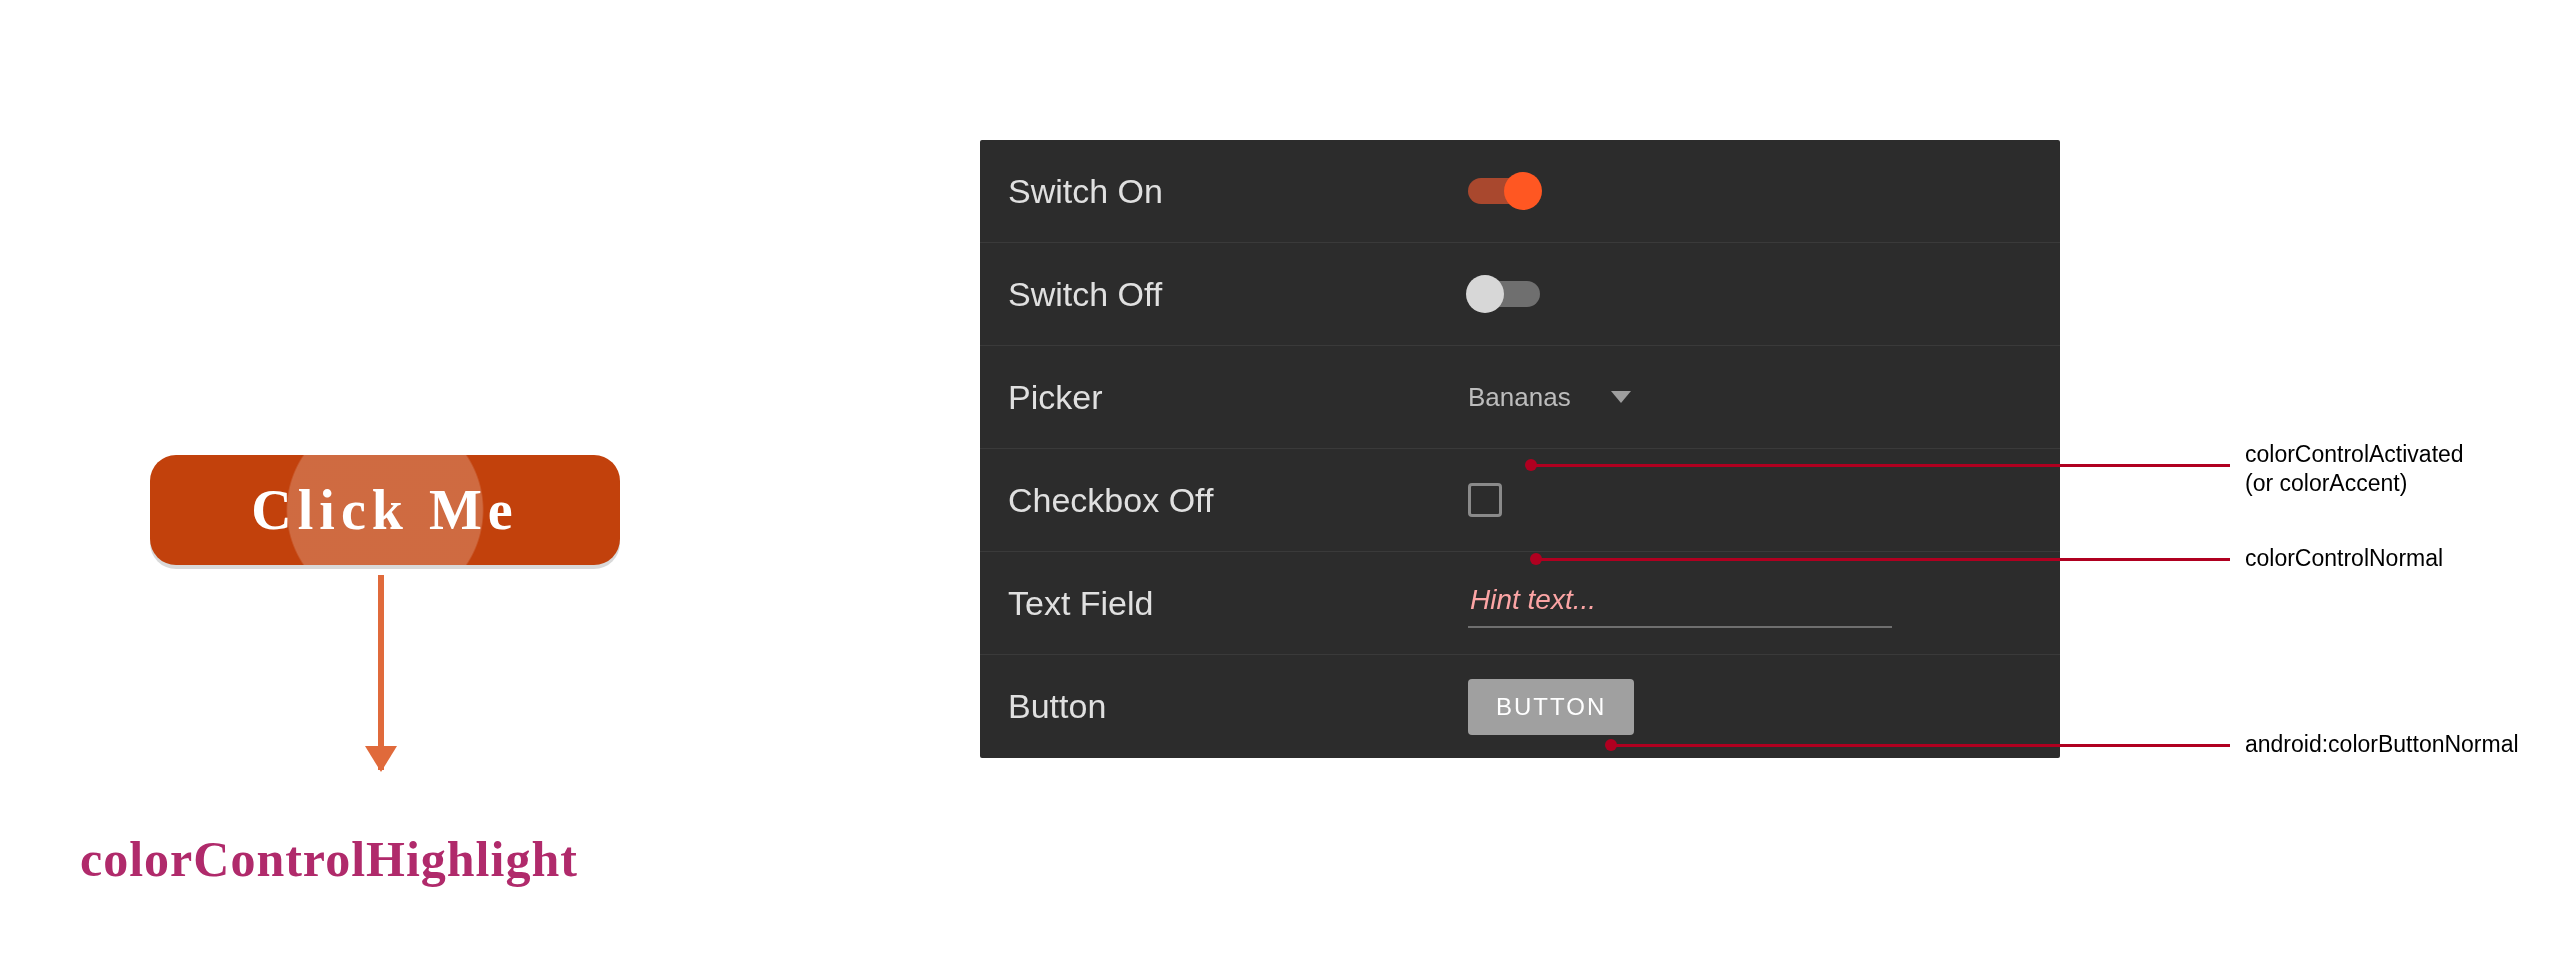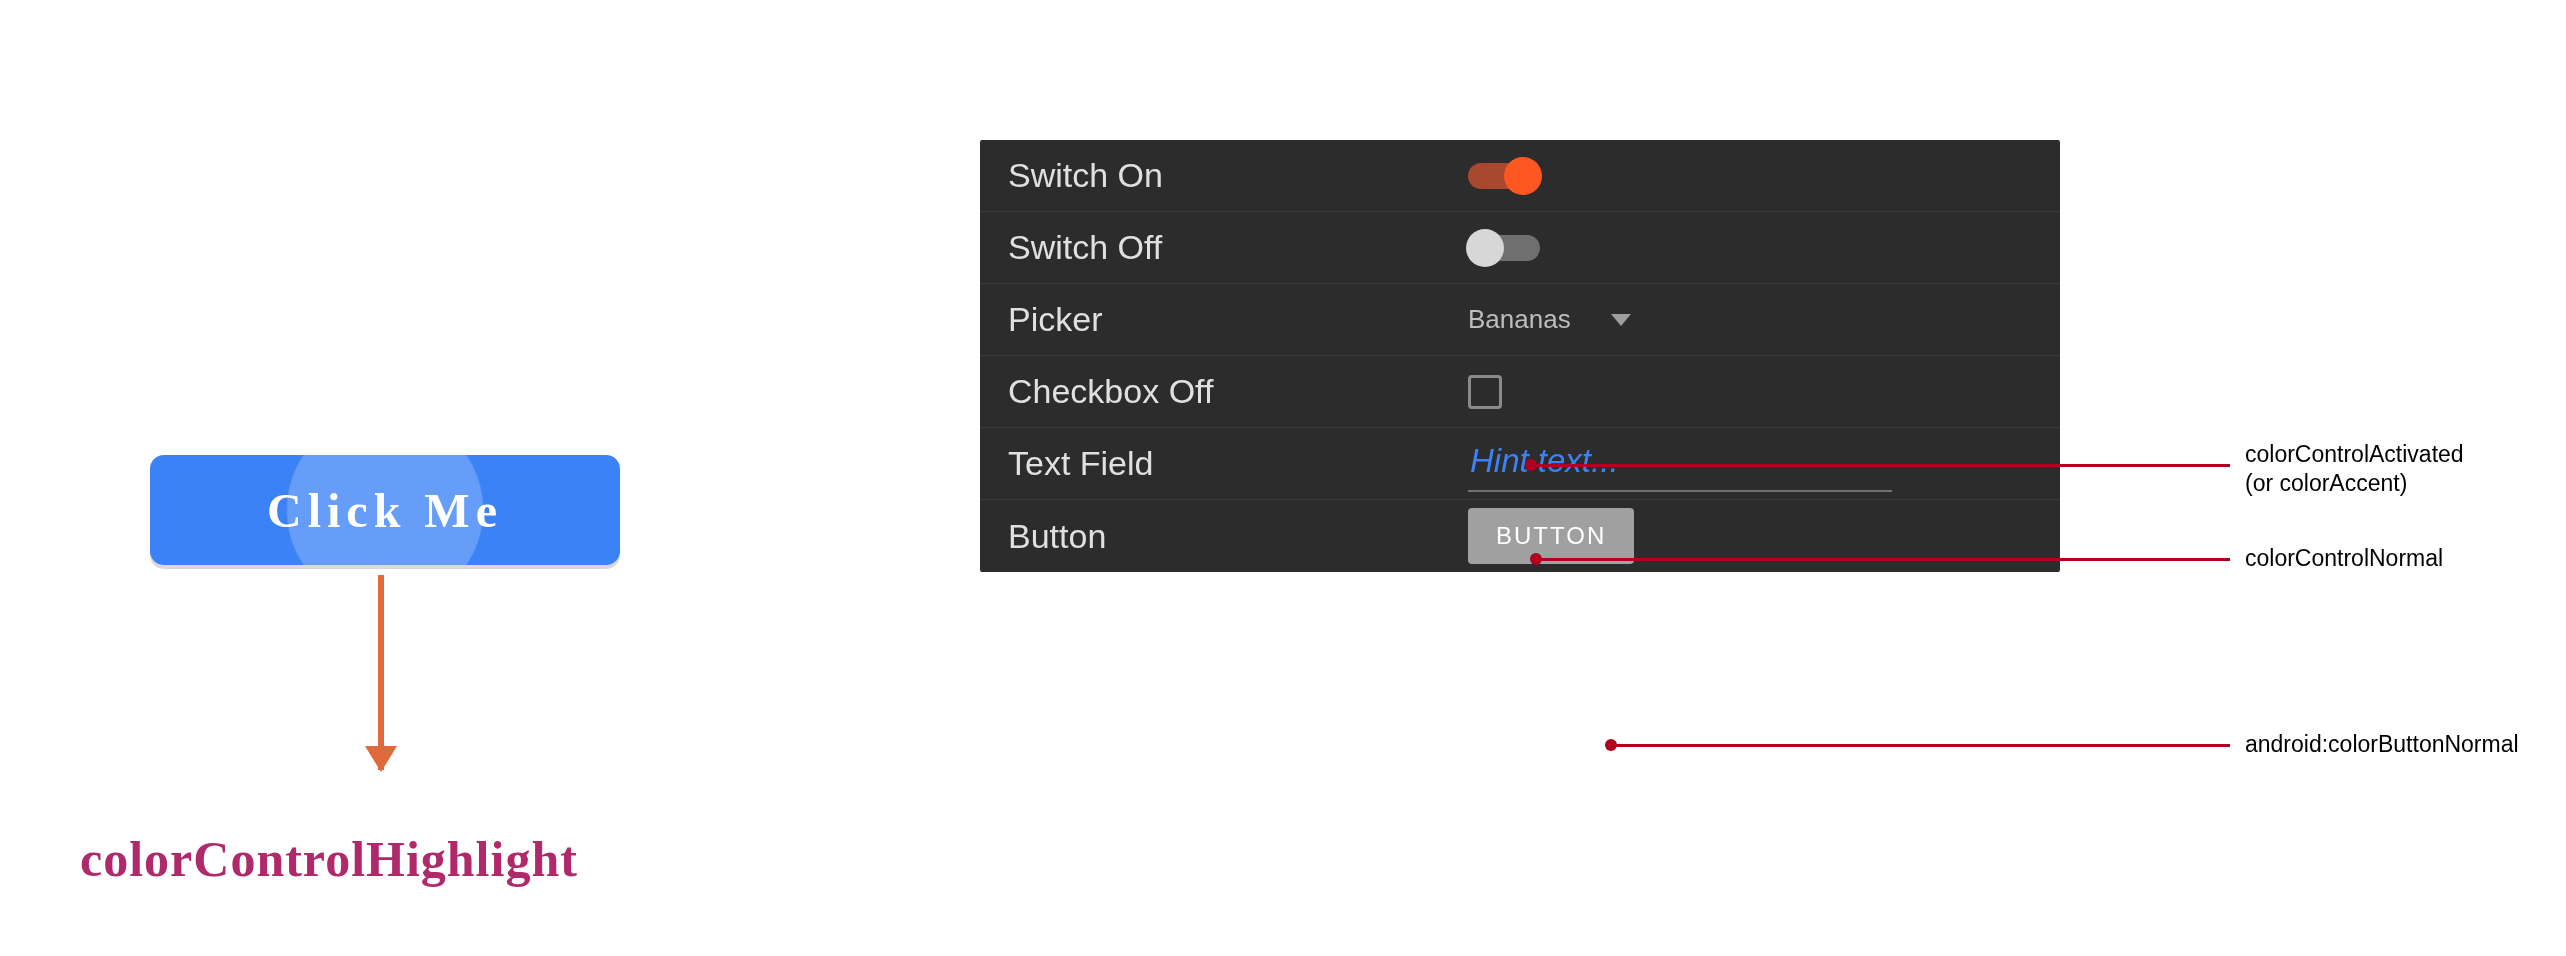--- a/index.html
+++ b/index.html
@@ -13,28 +13,28 @@
     overflow: hidden;
   }
 
   
   .click-me-btn {
     position: absolute;
     left: 150px;
     top: 455px;
     width: 470px;
     height: 110px;
-    background: #3b82f6;
-    border-radius: 14px;
+    background: #c2410c;
+    border-radius: 26px;
     box-shadow: 0 4px 0 rgba(0,0,0,.15);
     display: flex;
     align-items: center;
     justify-content: center;
     font-family: "Comic Sans MS", "Chalkboard SE", cursive;
-    font-size: 48px;
+    font-size: 56px;
     letter-spacing: 6px;
     color: #ffffff;
     font-weight: 600;
     position: absolute;
     overflow: hidden;
   }
   .click-me-btn::before{
     content:"";
     position:absolute;
     width:250px;height:250px;
@@ -82,21 +82,21 @@
     width:1080px;
     background:#2c2c2c;
     border-radius:2px;
     color:#e0e0e0;
     font-size:34px;
     font-weight:300;
   }
   .row{
     display:flex;
     align-items:center;
-    height:72px;
+    height:103px;
     border-bottom:1px solid #3a3a3a;
     padding:0 28px;
     box-sizing:border-box;
   }
   .row:last-child{border-bottom:none;}
   .row .lbl{flex:0 0 460px;}
   .ctrl{flex:1;display:flex;align-items:center;}
 
   
   .switch{
@@ -132,22 +132,22 @@
     width:10px;height:18px;
     border-right:4px solid #fff;border-bottom:4px solid #fff;
     transform:rotate(45deg);
   }
   .cb.off{border:3px solid #8a8a8a;}
 
   
   .tf{
     flex:1;max-width:420px;
     border:none;border-bottom:2px solid #6f6f6f;
-    background:transparent;color:#3b82f6;
-    font-size:33px;padding:6px 2px 10px;
+    background:transparent;color:#fca5a5;
+    font-size:28px;padding:6px 2px 10px;
     font-style:italic;
   }
 
   
   .mat-btn{
     padding:14px 28px;
     background:#a0a0a0;color:#fff;
     font-size:24px;letter-spacing:2px;
     border-radius:4px;font-weight:500;
   }

